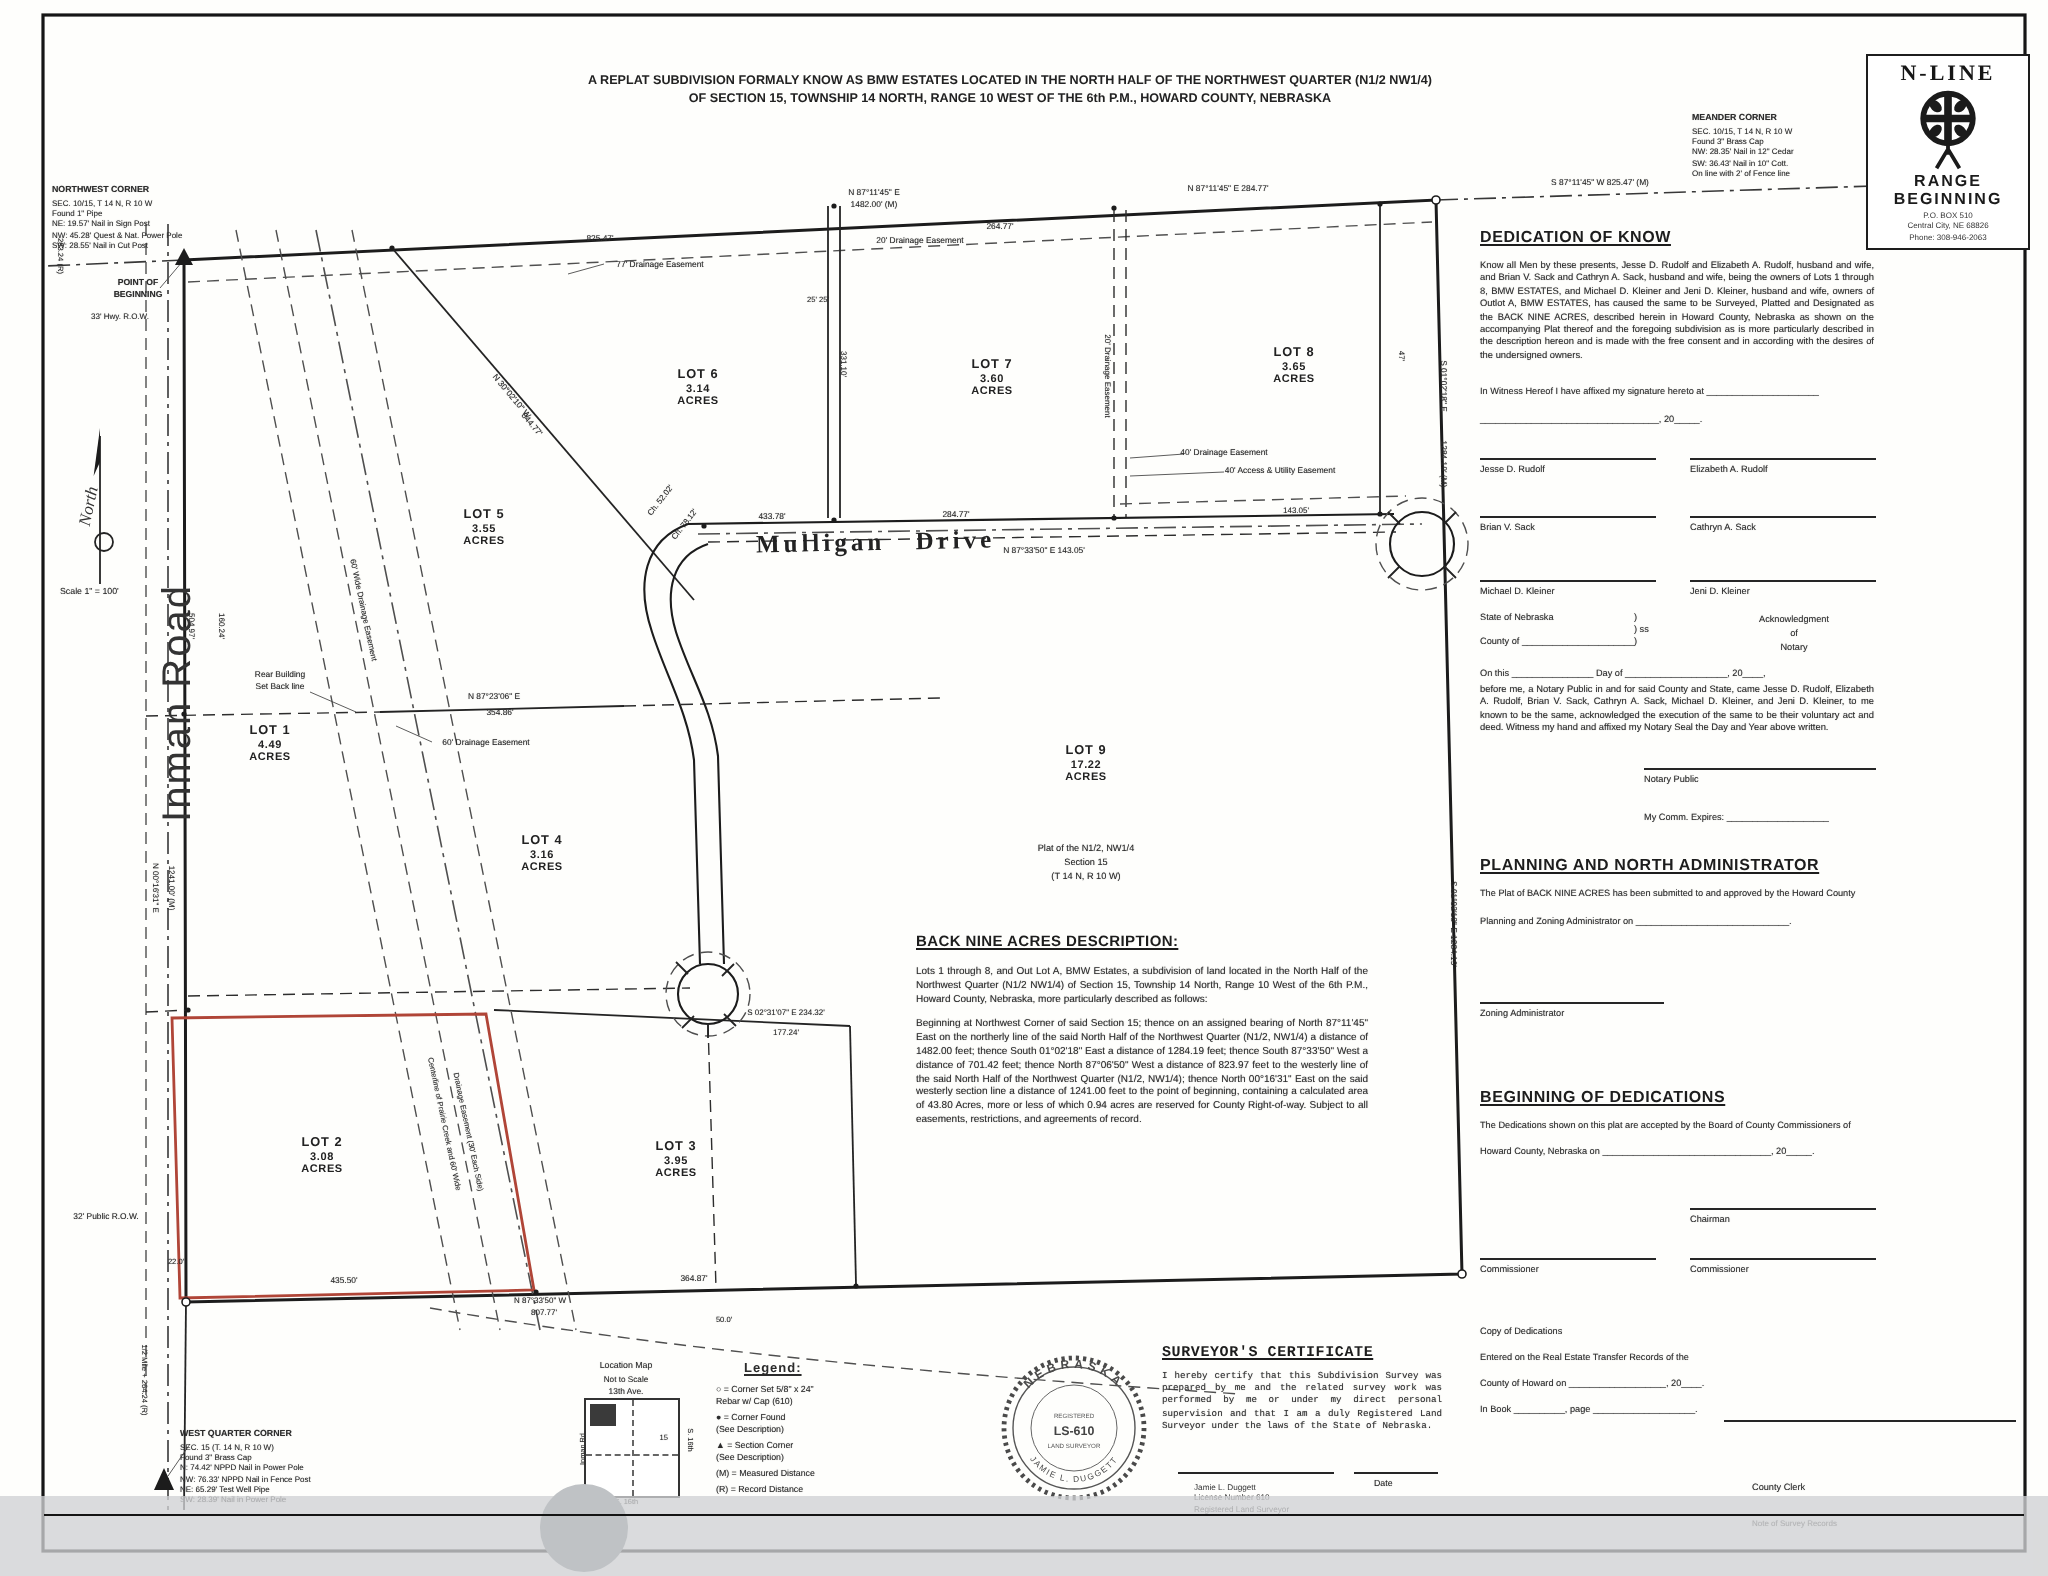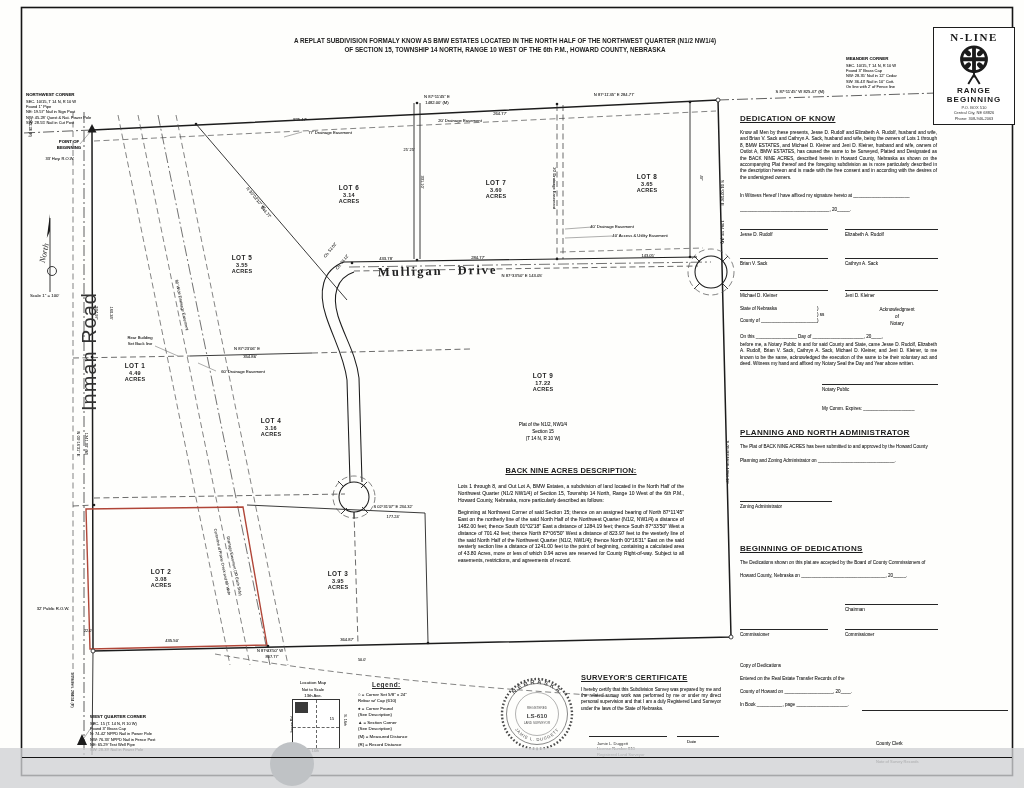--- a/index.html
+++ b/index.html
@@ -27,21 +27,21 @@
   .lot{position:absolute;transform:translate(-50%,-50%);text-align:center;color:#222;}
   .lot-name{font-size:6.4px;font-weight:bold;letter-spacing:.5px;}
   .lot-acres{font-size:5.5px;font-weight:bold;letter-spacing:.3px;margin-top:1px;}
   .note{font-size:4px;line-height:1.32;color:#2c2c2c;z-index:3;text-shadow:0 0 .4px rgba(60,60,60,.5);}
   .note-title{font-size:4.4px;font-weight:bold;margin-bottom:1px;}
   .note-line{white-space:nowrap;}
   .rc-h{font-size:8px;font-weight:bold;letter-spacing:.3px;text-decoration:underline;color:#1d1d1d;white-space:nowrap;}
   .small{font-size:4.7px;line-height:1.36;color:#303030;text-align:justify;text-shadow:0 0 .45px rgba(60,60,60,.55);}
   .lab{font-size:4.6px;color:#2e2e2e;white-space:nowrap;text-shadow:0 0 .4px rgba(60,60,60,.5);}
   .sig{border-top:1px solid #262626;height:0;}
-  .desc-h{font-size:7.5px;font-weight:bold;text-decoration:underline;letter-spacing:.2px;color:#1d1d1d;text-align:center;}
+  .desc-h{font-size:7.5px;font-weight:bold;text-decoration:underline;letter-spacing:.2px;color:#1d1d1d;}
   .inman{font-size:20px;letter-spacing:1px;color:#333;transform:rotate(-90deg);transform-origin:center;white-space:nowrap;z-index:3;}
   .mulligan{font-family:"Liberation Serif",serif;font-size:12.5px;font-weight:bold;letter-spacing:2px;word-spacing:10px;color:#222;transform:rotate(-1.2deg);z-index:3;white-space:nowrap;}
   .north-label{font-family:"Liberation Serif",serif;font-style:italic;font-size:8.5px;color:#333;transform:rotate(-78deg);z-index:3;}
   .legend-item{font-size:4.4px;line-height:1.3;margin-bottom:2.5px;white-space:pre-line;color:#2c2c2c;text-shadow:0 0 .4px rgba(60,60,60,.5);}
   .legend-h{font-size:6.5px;font-weight:bold;text-decoration:underline;letter-spacing:.5px;}
   .lm-box{border:1px solid #333;background:#fff;}
   .lm-dark{background:#3a3a3a;}
   .lm-h{border-top:1px dashed #666;}
   .lm-v{border-left:1px dashed #666;}
   .wm-band{left:0;top:748px;width:1024px;height:40px;background:rgba(208,209,211,.78);z-index:6;}
@@ -415,21 +415,21 @@
       <textPath href="#sealTop" startOffset="50%" text-anchor="middle">NEBRASKA</textPath>
     </text>
     <text font-size="4.2" letter-spacing=".8" fill="#4a4a4a" font-family="Liberation Sans, sans-serif">
       <textPath href="#sealBot" startOffset="50%" text-anchor="middle">JAMIE L. DUGGETT</textPath>
     </text>
     <text x="39" y="33" font-size="3.1" text-anchor="middle" fill="#555">REGISTERED</text>
     <text x="39" y="41.5" font-size="6.2" font-weight="bold" text-anchor="middle" fill="#444">LS-610</text>
     <text x="39" y="48" font-size="3.1" text-anchor="middle" fill="#555">LAND SURVEYOR</text>
   </svg>
 
-  <div class="abs z3" style="left:581px;top:673px;width:140px;">
+  <div class="abs z3" style="left:581px;top:673px;width:140px;font-family:Liberation Mono, monospace;">
     <div class="rc-h" style="font-size:7.5px;">SURVEYOR'S CERTIFICATE</div>
     <div class="small" style="margin-top:5px;font-size:4.6px;">I hereby certify that this Subdivision Survey was prepared by me and the related survey work was performed by me or under my direct personal supervision and that I am a duly Registered Land Surveyor under the laws of the State of Nebraska.</div>
   </div>
   <div class="abs sig z3" style="left:589px;top:736px;width:78px;"></div>
   <div class="abs sig z3" style="left:677px;top:736px;width:42px;"></div>
   <div class="abs lab z3" style="left:687px;top:739px;font-size:4.4px;">Date</div>
   <div class="abs z3" style="left:597px;top:741px;font-size:4.1px;line-height:1.3;color:#333;">
     <div>Jamie L. Duggett</div>
     <div>License Number 610</div>
     <div>Registered Land Surveyor</div>

